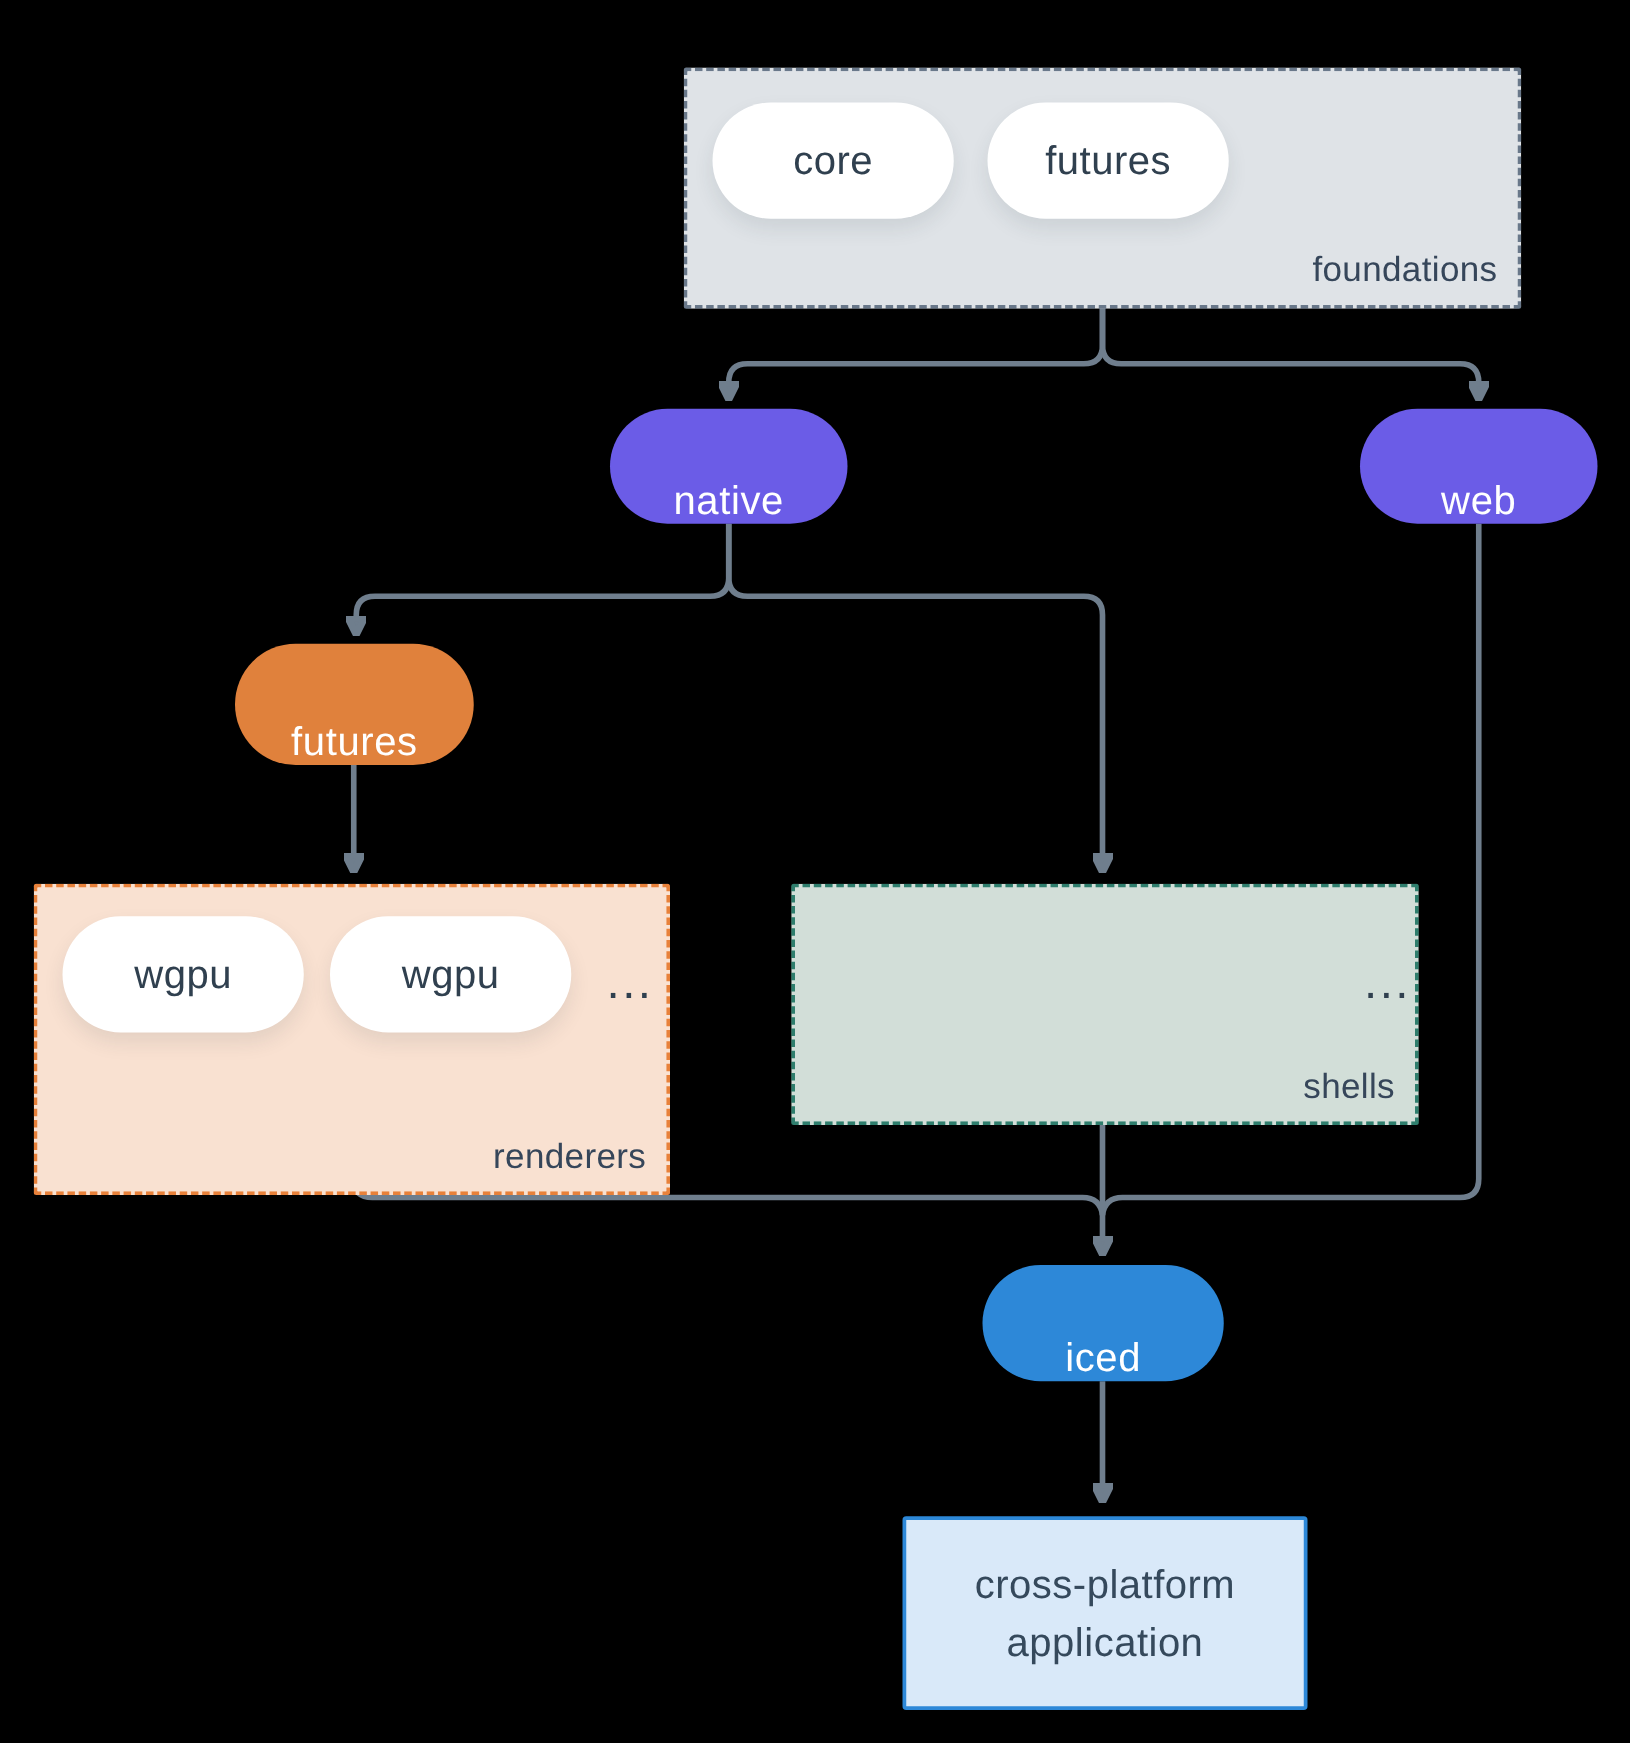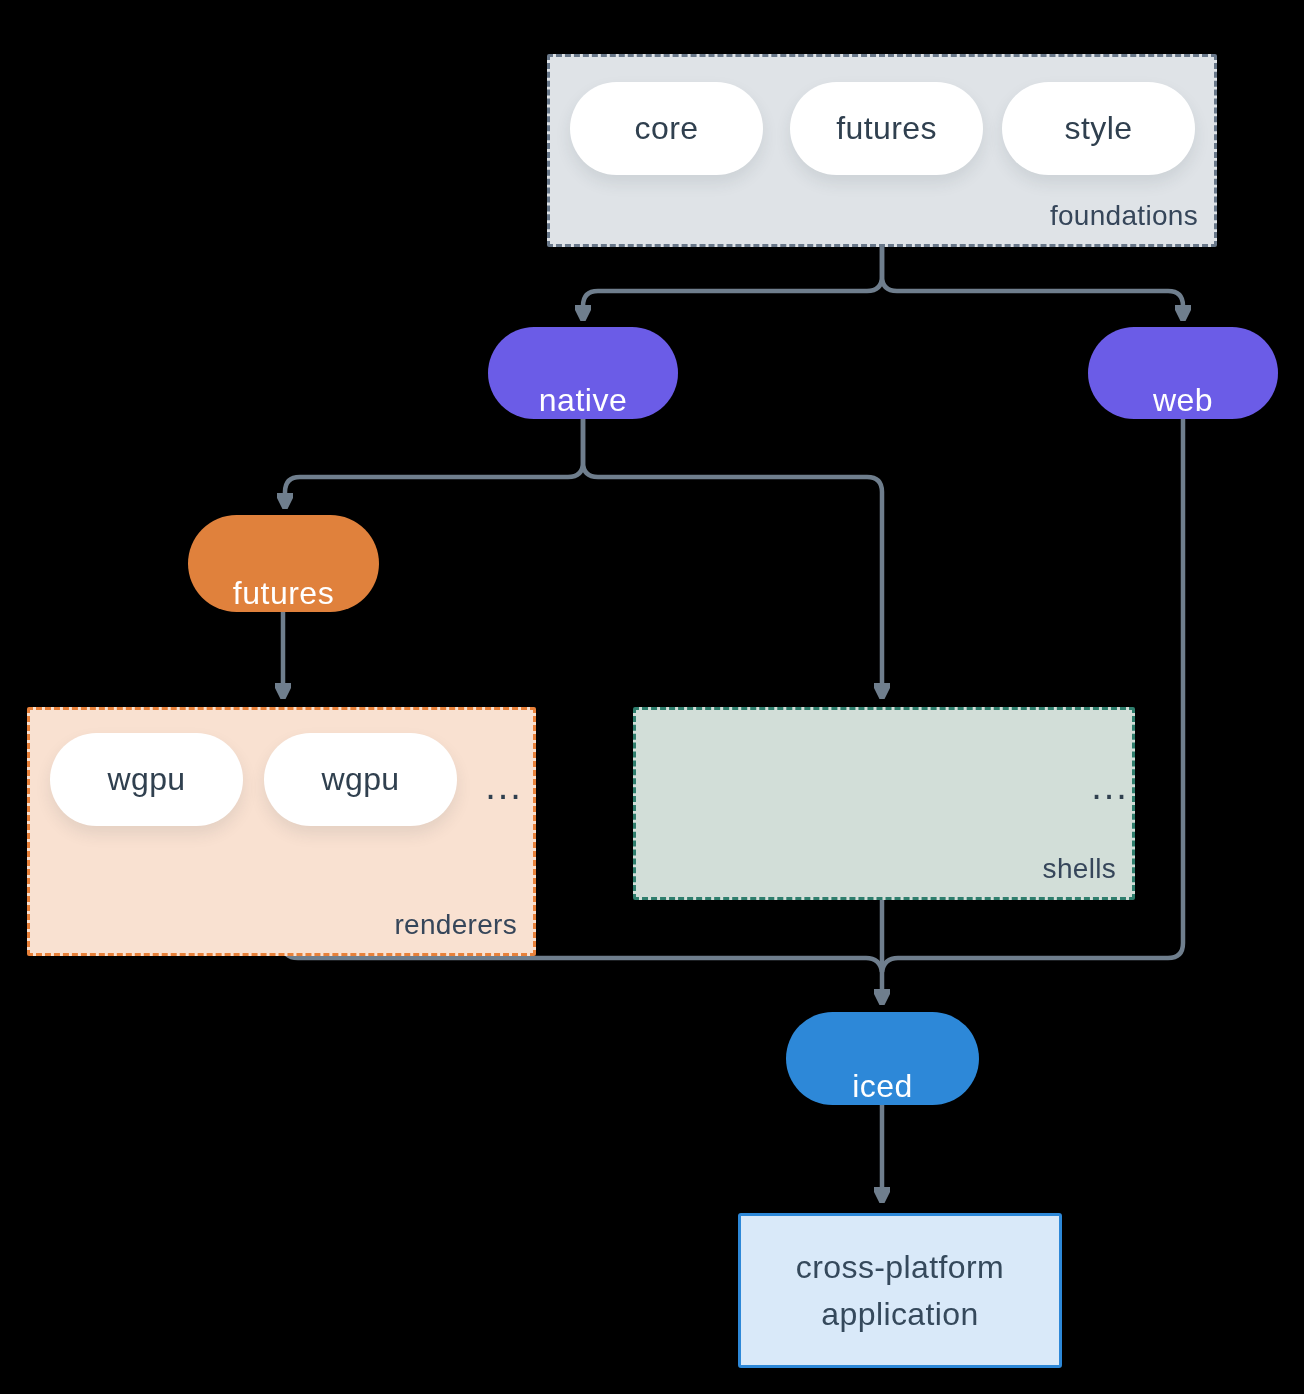--- a/index.html
+++ b/index.html
@@ -62,21 +62,21 @@
   .node.native  {left:488px;top:327px;width:190px;height:92px;background:#6b5ce7;}
   .node.web     {left:1088px;top:327px;width:190px;height:92px;background:#6b5ce7;}
   .node.graphics{left:188px;top:515px;width:191px;height:97px;background:#e0813c;}
   .node.iced    {left:786px;top:1012px;width:193px;height:93px;background:#2d88d8;}
 
   .appbox{
     position:absolute;left:722px;top:1213px;width:324px;height:155px;
     background:#d9e9f9;border:3px solid #2d88d8;border-radius:3px;
     box-sizing:border-box;
     display:flex;flex-direction:column;align-items:center;justify-content:center;
-    font-size:32px;line-height:47px;color:#35495c;letter-spacing:0.4px;margin-left:16px;
+    font-size:32px;line-height:47px;color:#35495c;letter-spacing:0.4px;
   }
 </style>
 </head>
 <body>
 
 <div id="canvas">
 
   <svg id="wires" viewBox="0 0 1304 1394" xmlns="http://www.w3.org/2000/svg">
     <defs>
       <marker id="arrow" viewBox="0 0 12 12" refX="10" refY="6" markerWidth="16" markerHeight="16" markerUnits="userSpaceOnUse" orient="auto">
@@ -102,23 +102,20 @@
 
     <path d="M882,1105 V1200" marker-end="url(#arrow)"></path>
   </svg>
 
   <div class="group foundations">
     <div class="pill white p0">
       <span>core</span>
     </div>
     <div class="pill white p1">
       <span>futures</span>
-    </div>
-    <div class="pill white p2">
-      <span>style</span>
     </div>
     <div class="group-label">foundations</div>
   </div>
 
   <div class="node native">
     <span>native</span>
   </div>
 
   <div class="node web">
     <span>web</span>

